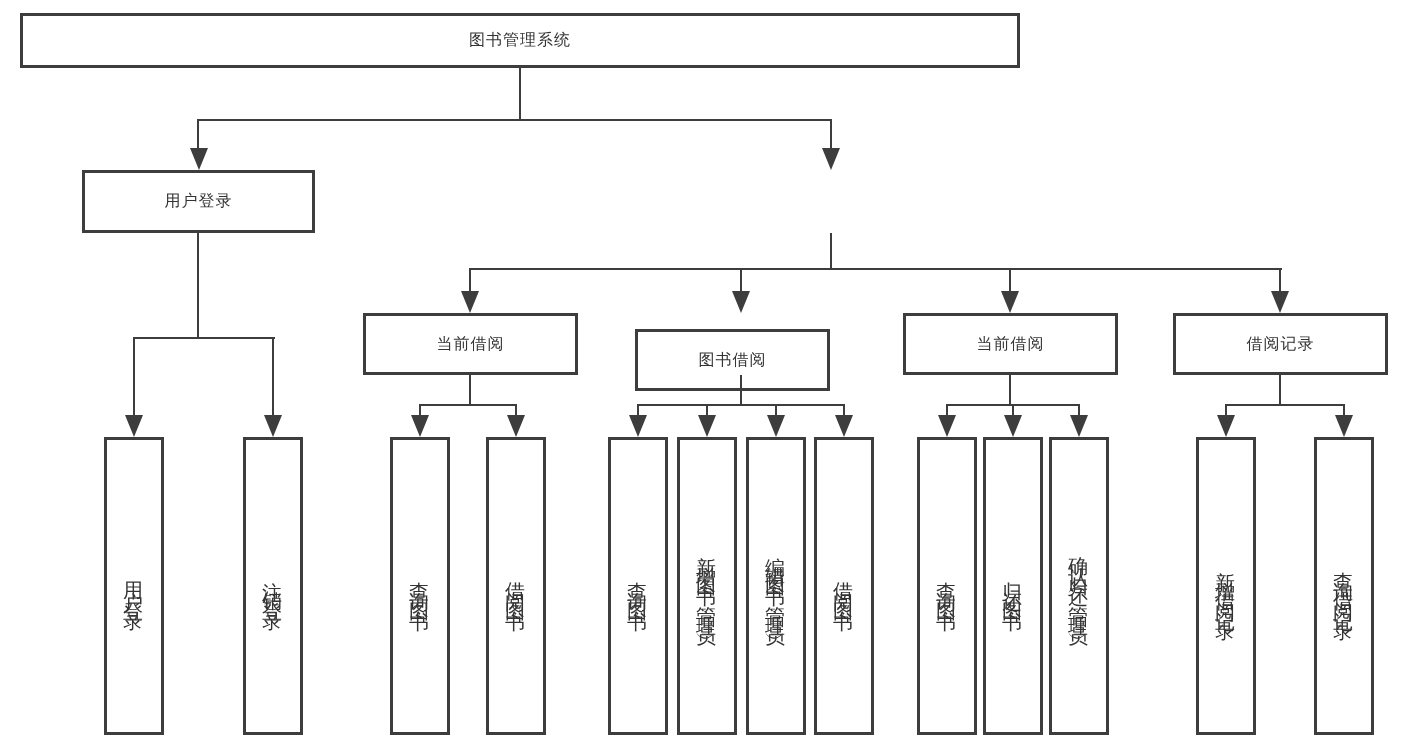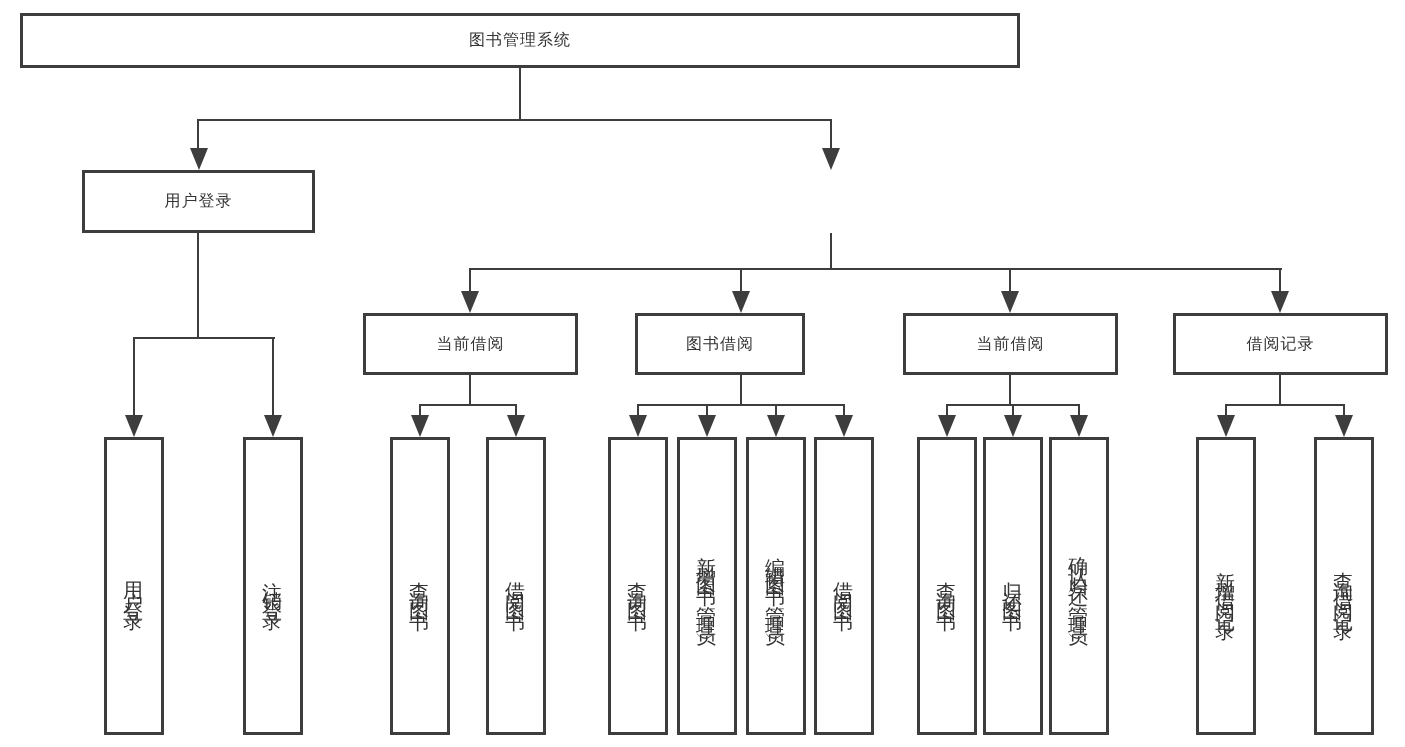--- a/index.html
+++ b/index.html
@@ -23,21 +23,21 @@
 </head>
 <body>
 
 <div class="canvas">
 
   <div class="node hbox" style="left:20px;top:13px;width:1000px;height:55px">图书管理系统</div>
 
   <div class="node hbox" style="left:82px;top:170px;width:233px;height:63px">用户登录</div>
 
   <div class="node hbox" style="left:363px;top:313px;width:215px;height:62px">当前借阅</div>
-  <div class="node hbox" style="left:635px;top:313px;width:170px;height:62px">图书借阅</div>
+  <div class="node hbox" style="left:635px;top:329px;width:195px;height:62px">图书借阅</div>
   <div class="node hbox" style="left:903px;top:313px;width:215px;height:62px">当前借阅</div>
   <div class="node hbox" style="left:1173px;top:313px;width:215px;height:62px">借阅记录</div>
 
   <div class="node vbox" style="left:104px;top:437px;width:60px;height:298px">用户登录</div>
   <div class="node vbox" style="left:243px;top:437px;width:60px;height:298px">注销登录</div>
 
   <div class="node vbox" style="left:390px;top:437px;width:60px;height:298px">查询图书</div>
   <div class="node vbox" style="left:486px;top:437px;width:60px;height:298px">借阅图书</div>
 
   <div class="node vbox" style="left:608px;top:437px;width:60px;height:298px">查询图书</div>

